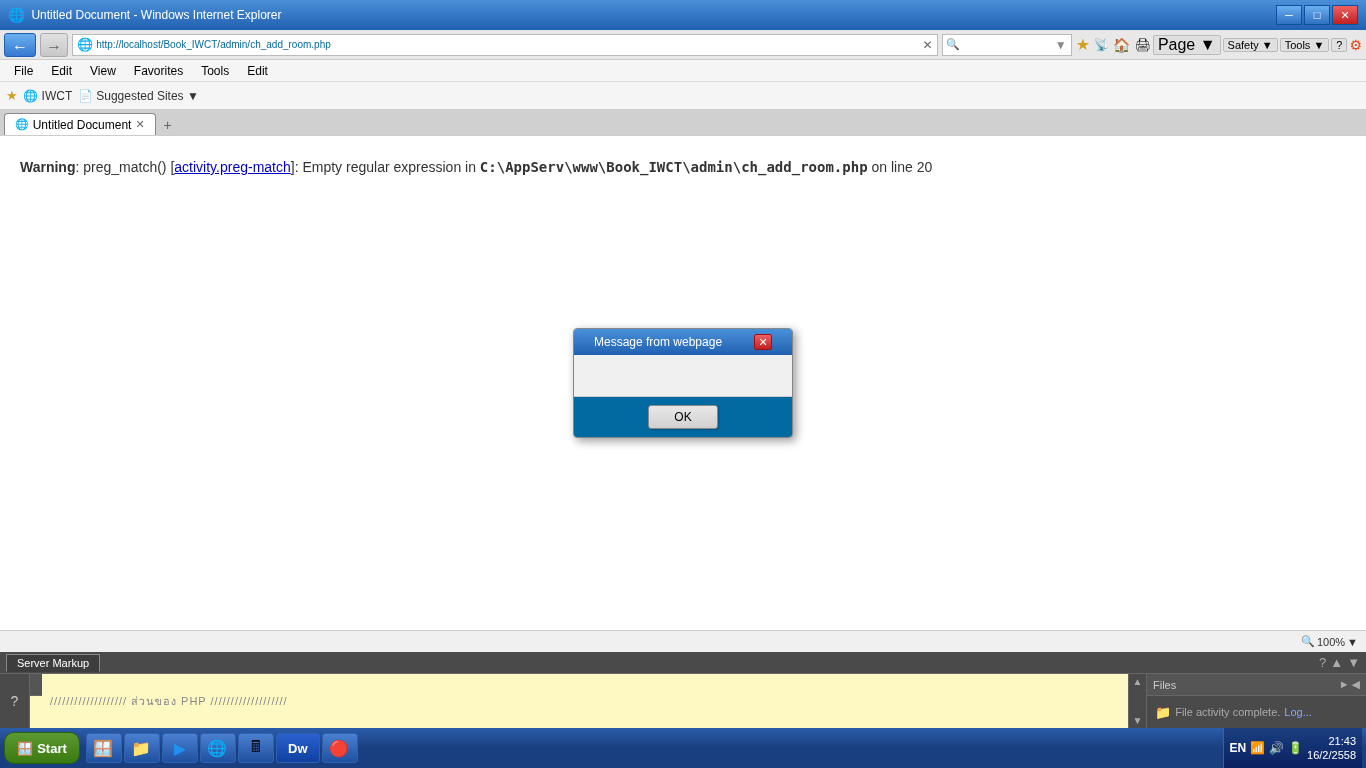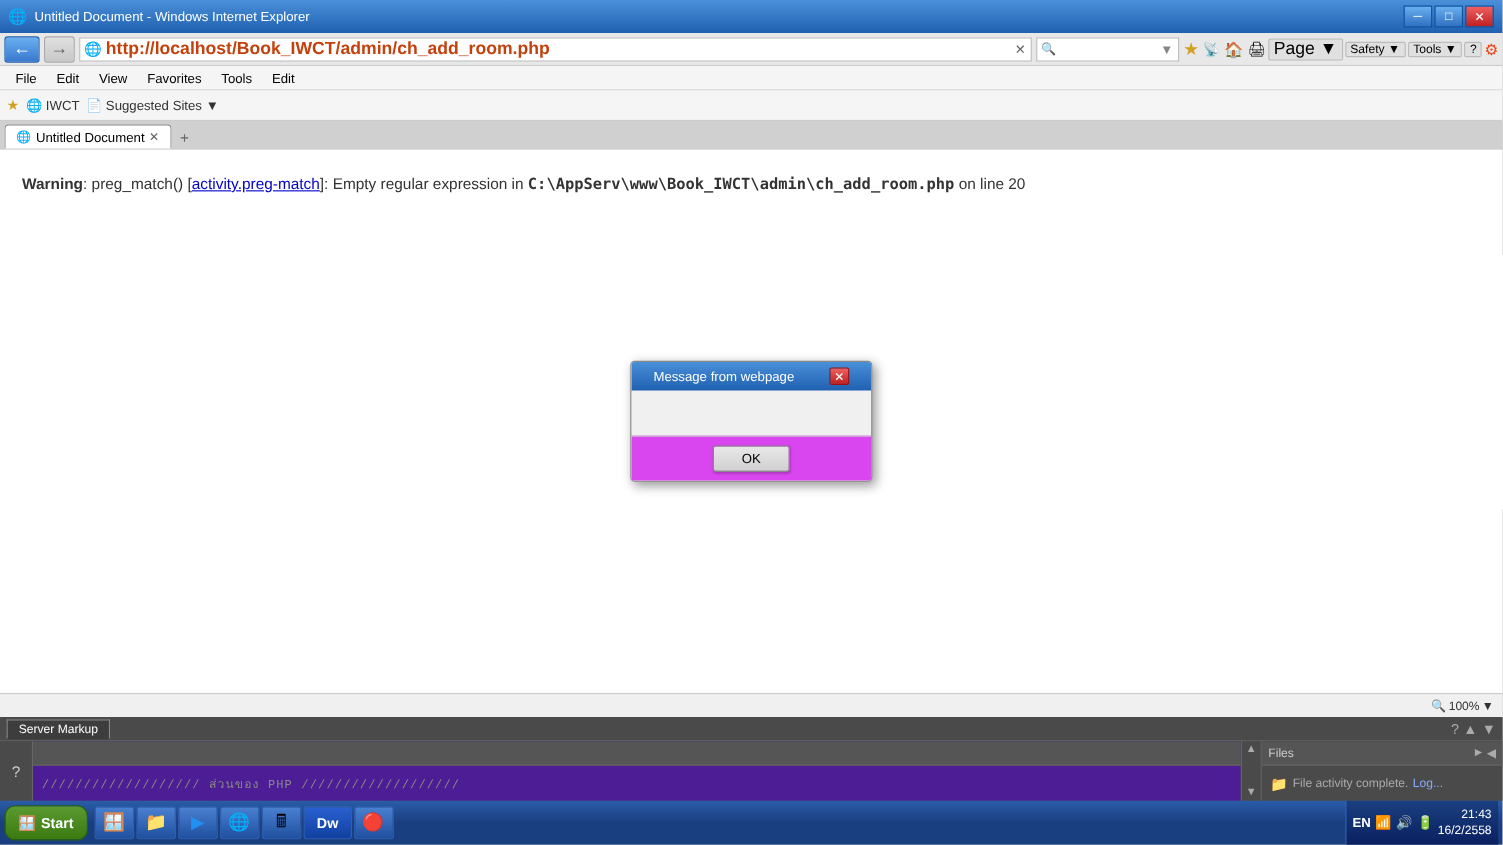--- a/index.html
+++ b/index.html
@@ -110,24 +110,22 @@
       background: #4a4a4a;
       display: flex;
       flex-direction: column;
       align-items: center;
       justify-content: center;
       border-right: 1px solid #666;
     }
     .dw-sidebar-icon { color: #ccc; font-size: 14px; cursor: pointer; margin: 3px 0; }
     .dw-main-content {
       flex: 1;
-      background: #4c1d95;
-      display: flex;
-      flex-direction: column;
-      font-family: Liberation Mono, monospace;
+      background: #fef9c3;
+      display: flex;
     }
     .dw-content-header {
       height: 22px;
       background: #555;
       display: flex;
       align-items: center;
       padding: 0 6px;
       color: #ccc;
       font-size: 11px;
       border-bottom: 1px solid #666;
@@ -298,21 +296,21 @@
       content: '!';
       position: absolute;
       top: 10px;
       left: -5px;
       font-weight: bold;
       font-size: 14px;
       color: #333;
     }
     .dialog-text { font-size: 13px; color: #333; }
     .dialog-footer {
-      background: #d946ef;
+      background: #0369a1;
       padding: 8px;
       display: flex;
       justify-content: center;
       border-top: 1px solid #ccc;
       margin-top: 41px;
     }
     .ok-btn {
       width: 70px; height: 24px;
       background: linear-gradient(to bottom, #e8e8e8, #d0d0d0);
       border: 1px solid #888;
@@ -371,21 +369,21 @@
       flex: 1;
       height: 22px;
       border: 1px solid #bbb;
       background: white;
       display: flex;
       align-items: center;
       padding: 0 4px;
       gap: 3px;
     }
     .globe-icon { color: #2060c0; font-size: 13px; }
-    .address-url { font-size: 16px; color: #c2410c; flex: 1; font-weight: bold; }
+    .address-url { font-size: 10px; color: #0369a1; flex: 1; }
     .addr-x-btn { color: #666; font-size: 12px; cursor: pointer; }
     .search-box {
       height: 22px;
       border: 1px solid #bbb;
       background: white;
       display: flex;
       align-items: center;
       padding: 0 4px;
       width: 130px;
     }

